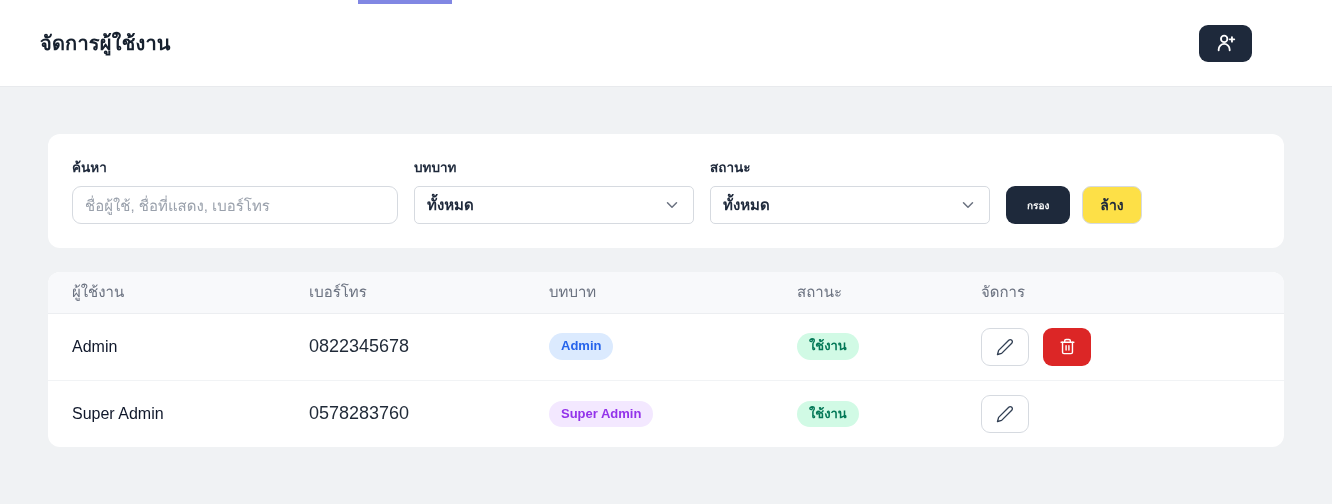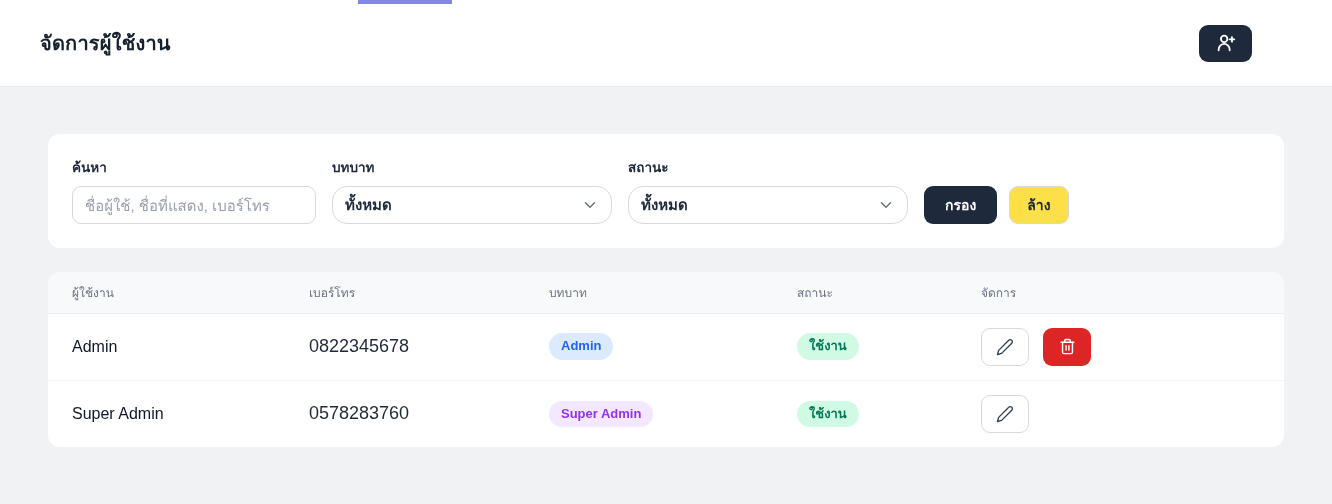--- a/index.html
+++ b/index.html
@@ -38,61 +38,61 @@
   
   .content { padding: 47px 48px 0; }
   .filter-card {
     background: #ffffff; border-radius: 12px;
     height: 114px; padding: 22px 24px 24px;
     display: flex; align-items: flex-end; gap: 16px;
   }
   .field { display: flex; flex-direction: column; gap: 8px; }
   .field-label { font-size: 13.5px; font-weight: 700; color: #1e293b; }
   .text-input {
-    width: 244px; height: 38px;
+    width: 326px; height: 38px;
     border: 1px solid #d6dae0; border-radius: 9px;
     padding: 0 12px; font-size: 15px; color: #111827;
     font-family: inherit; outline: none; background: #fff;
   }
   .text-input::placeholder { color: #9aa1ac; }
   .select-box {
     width: 280px; height: 38px;
-    border: 1px solid #d6dae0; border-radius: 15px;
+    border: 1px solid #d6dae0; border-radius: 5px;
     padding: 0 12px; background: #fff;
     display: flex; align-items: center; justify-content: space-between;
     cursor: pointer;
   }
   .select-value { font-size: 15px; font-weight: 600; color: #1e293b; }
   .chev { color: #6b7280; display: flex; }
   .btn-filter {
     height: 38px; padding: 0 21px;
     background: #1e293b; color: #ffffff;
     border: none; border-radius: 9px;
-    font-size: 14px; font-weight: 600; font-family: inherit;
+    font-size: 10px; font-weight: 600; font-family: inherit;
     cursor: pointer;
     margin-top: 17px;
   }
   .btn-clear {
     height: 38px; padding: 0 17px; margin-left: -4px;
     background: #fde047; color: #1e293b;
     border: 1px solid #d6dae0; border-radius: 9px;
     font-size: 14px; font-weight: 600; font-family: inherit;
     cursor: pointer;
   }
   
   .table-card {
     margin-top: 24px; background: #ffffff;
     border-radius: 12px; overflow: hidden;
   }
   table { width: 100%; border-collapse: collapse; table-layout: fixed; }
   col.c1 { width: 261px; } col.c2 { width: 240px; }
   col.c3 { width: 248px; } col.c4 { width: 184px; }
   thead th {
     height: 41px; background: #f8f9fb;
-    color: #6b7280; font-size: 12px; font-weight: 400;
+    color: #6b7280; font-size: 15px; font-weight: 400;
     text-align: left; border-bottom: 1px solid #eceef1;
     padding: 0;
   }
   th:first-child, td:first-child { padding-left: 24px; }
   tbody td { height: 67px; padding: 0; vertical-align: middle; }
   tbody tr + tr td { border-top: 1px solid #f1f3f5; }
   .user-name { font-size: 16px; font-weight: 500; color: #0f172a; }
   .phone { font-size: 18px; color: #1f2937; }
   .badge {
     display: inline-block; padding: 5px 12px;

